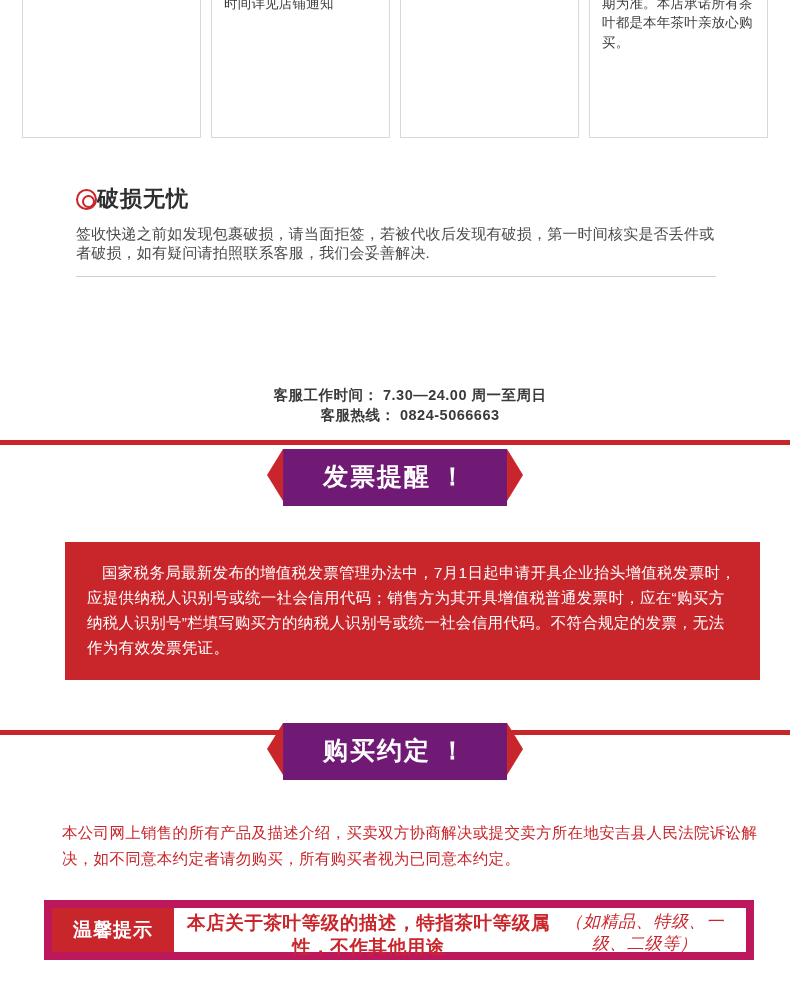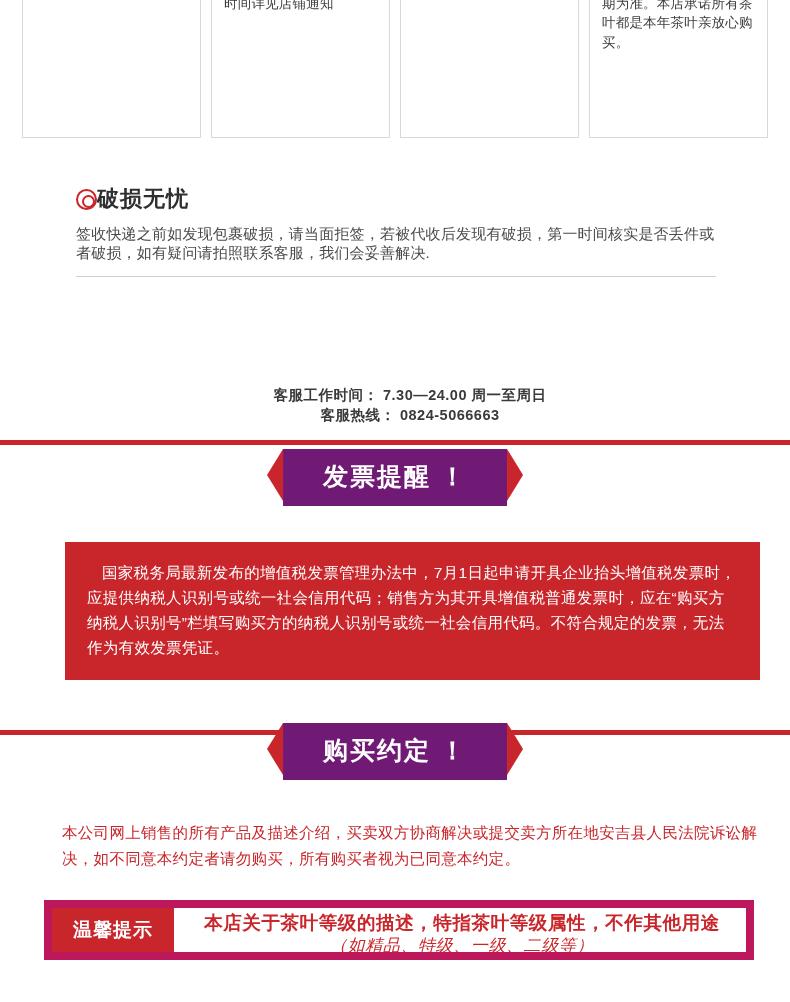--- a/index.html
+++ b/index.html
@@ -190,21 +190,21 @@
     letter-spacing: 1px;
     display: flex;
     align-items: center;
     justify-content: center;
     width: 122px;
     flex: none;
   }
   .tips-body {
     flex: 1;
     display: flex;
-    flex-direction: column;
+    flex-direction: row;
     justify-content: space-between;
     padding: 3px 8px 3px 12px;
     text-align: center;
   }
   .tips-line1 {
     color: #c8262b;
     font-size: 18.5px;
     font-weight: bold;
     letter-spacing: .6px;
     line-height: 24px;

